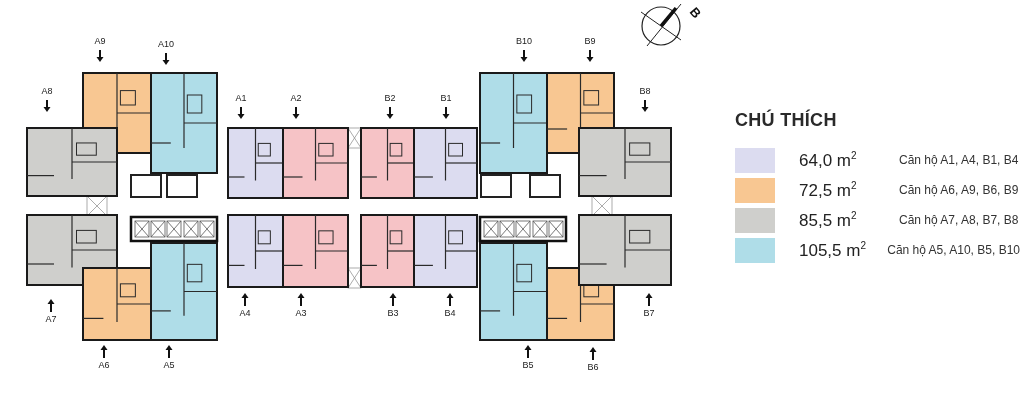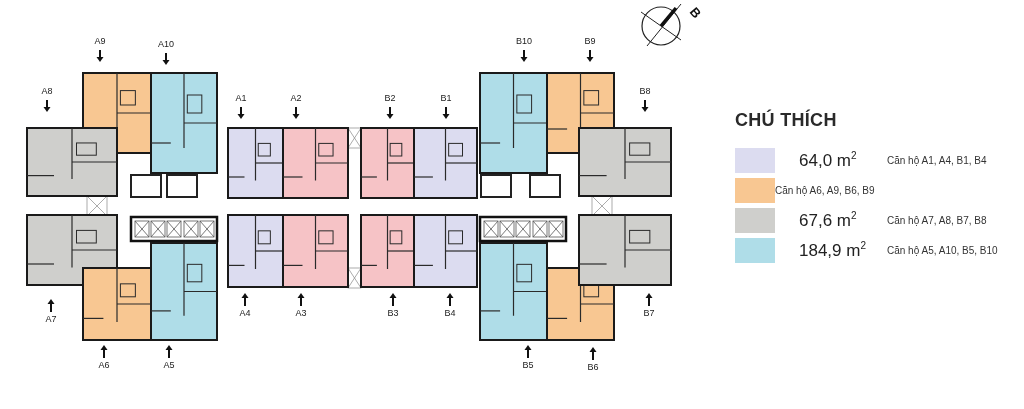--- a/index.html
+++ b/index.html
@@ -5,21 +5,21 @@
   html, body { margin:0; padding:0; background:#ffffff; }
   body { width:1024px; height:409px; position:relative; overflow:hidden; font-family:"Liberation Sans", sans-serif; }
   #plan { position:absolute; left:0; top:0; width:1024px; height:409px; }
   .unit-label { font-family:"Liberation Sans", sans-serif; font-size:9px; fill:#222; text-anchor:middle; }
   .legend { position:absolute; left:735px; top:109px; width:285px; }
   .legend-title { font-family:"Liberation Sans", sans-serif; font-weight:bold; font-size:18px; color:#2a2a2a; letter-spacing:0.3px; margin:0 0 16px 0; height:22px; line-height:22px; }
   .legend-row { display:flex; align-items:center; height:26px; margin-bottom:4px; }
   .swatch { width:40px; height:25px; flex:0 0 40px; }
   .area { font-family:"Liberation Sans", sans-serif; font-size:17px; color:#222; width:88px; margin-left:24px; white-space:nowrap; }
   .area sup { font-size:10px; vertical-align:7px; }
-  .units { font-family:"Liberation Sans", sans-serif; font-size:10px; color:#333; white-space:nowrap; margin-left:0; }
+  .units { font-family:"Liberation Sans", sans-serif; font-size:12px; color:#333; white-space:nowrap; margin-left:12px; }
   .compass-label { font-family:"Liberation Sans", sans-serif; font-weight:bold; font-size:13px; fill:#111; }
 </style>
 </head>
 <body>
 
 <svg id="plan" viewBox="0 0 1024 409" xmlns="http://www.w3.org/2000/svg">
   <g id="corridors">
 
     <rect x="20" y="198" width="660" height="17" fill="#ffffff"></rect>
   </g>
@@ -300,25 +300,26 @@
 
 <div class="legend">
   <div class="legend-title">CHÚ THÍCH</div>
   <div class="legend-row">
     <div class="swatch" style="background: rgb(220, 220, 240);"></div>
     <div class="area"><span>64,0</span> <span>m</span><sup>2</sup></div>
     <div class="units">Căn hộ A1, A4, B1, B4</div>
   </div>
   <div class="legend-row">
     <div class="swatch" style="background: rgb(248, 199, 146);"></div>
+    <div class="area"><span>72,5</span> <span>m</span><sup>2</sup></div>
     <div class="units">Căn hộ A6, A9, B6, B9</div>
   </div>
   <div class="legend-row">
     <div class="swatch" style="background: rgb(207, 207, 204);"></div>
-    <div class="area"><span>67,6</span> <span>m</span><sup>2</sup></div>
+    <div class="area"><span>85,5</span> <span>m</span><sup>2</sup></div>
     <div class="units">Căn hộ A7, A8, B7, B8</div>
   </div>
   <div class="legend-row">
     <div class="swatch" style="background: rgb(175, 221, 232);"></div>
-    <div class="area"><span>184,9</span> <span>m</span><sup>2</sup></div>
+    <div class="area"><span>105,5</span> <span>m</span><sup>2</sup></div>
     <div class="units">Căn hộ A5, A10, B5, B10</div>
   </div>
 </div>
 
 </body></html>

